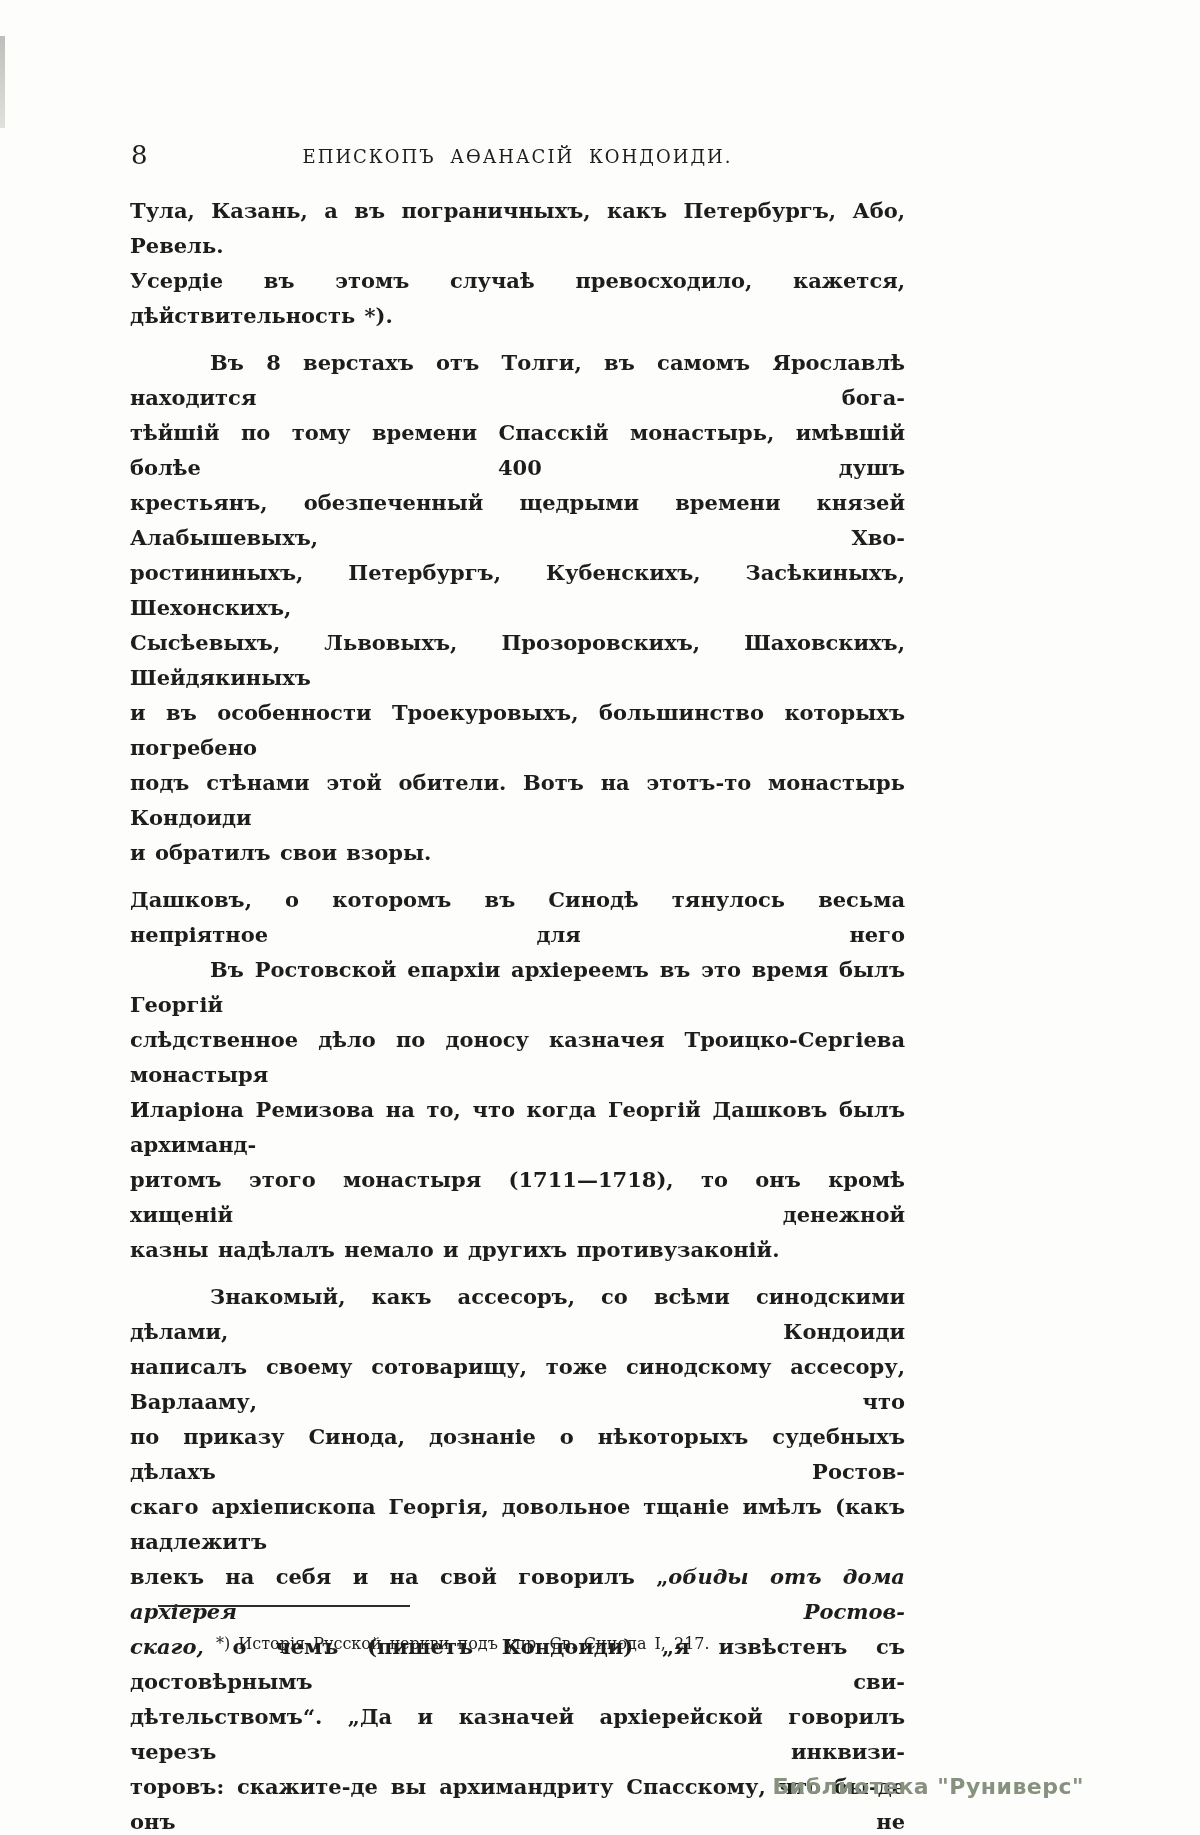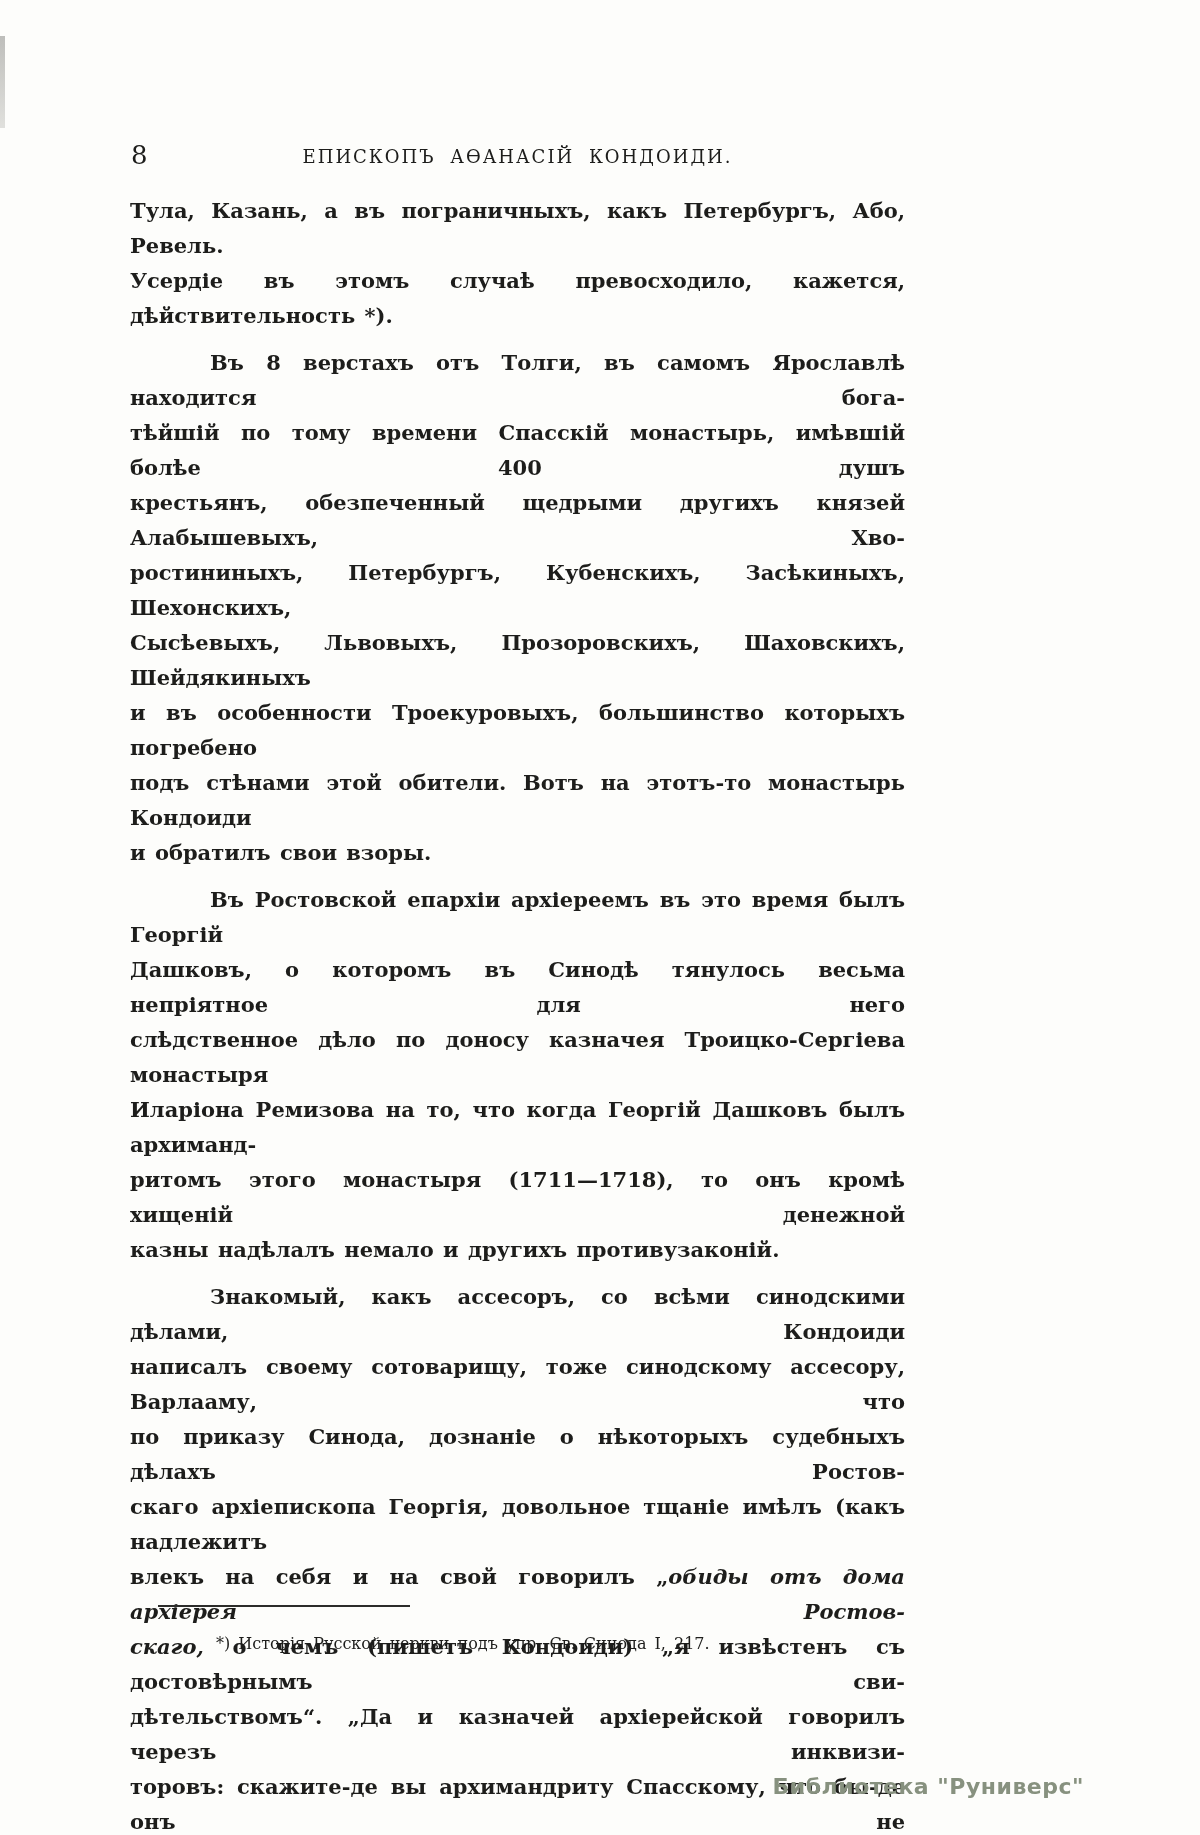--- a/index.html
+++ b/index.html
@@ -110,30 +110,30 @@
   <div class="running-title">ЕПИСКОПЪ АѲАНАСІЙ КОНДОИДИ.</div>
 
   <div class="page-body">
       <div class="paragraph">
         <div class="text-line"><span>Тула, Казань, а въ пограничныхъ, какъ Петербургъ, Або, Ревель.</span></div>
         <div class="text-line last"><span>Усердіе въ этомъ случаѣ превосходило, кажется, дѣйствительность *).</span></div>
       </div>
       <div class="paragraph">
         <div class="text-line first-indent"><span>Въ 8 верстахъ отъ Толги, въ самомъ Ярославлѣ находится бога-</span></div>
         <div class="text-line"><span>тѣйшій по тому времени Спасскій монастырь, имѣвшій болѣе 400 душъ</span></div>
-        <div class="text-line"><span>крестьянъ, обезпеченный щедрыми другихъ князей Алабышевыхъ, Хво-</span></div>
+        <div class="text-line"><span>крестьянъ, обезпеченный щедрыми времени князей Алабышевыхъ, Хво-</span></div>
         <div class="text-line"><span>ростининыхъ, Петербургъ, Кубенскихъ, Засѣкиныхъ, Шехонскихъ,</span></div>
         <div class="text-line"><span>Сысѣевыхъ, Львовыхъ, Прозоровскихъ, Шаховскихъ, Шейдякиныхъ</span></div>
         <div class="text-line"><span>и въ особенности Троекуровыхъ, большинство которыхъ погребено</span></div>
         <div class="text-line"><span>подъ стѣнами этой обители. Вотъ на этотъ-то монастырь Кондоиди</span></div>
         <div class="text-line last"><span>и обратилъ свои взоры.</span></div>
       </div>
       <div class="paragraph">
+        <div class="text-line"><span>Дашковъ, о которомъ въ Синодѣ тянулось весьма непріятное для него</span></div>
         <div class="text-line first-indent"><span>Въ Ростовской епархіи архіереемъ въ это время былъ Георгій</span></div>
-        <div class="text-line"><span>Дашковъ, о которомъ въ Синодѣ тянулось весьма непріятное для него</span></div>
         <div class="text-line"><span>слѣдственное дѣло по доносу казначея Троицко-Сергіева монастыря</span></div>
         <div class="text-line"><span>Иларіона Ремизова на то, что когда Георгій Дашковъ былъ архиманд-</span></div>
         <div class="text-line"><span>ритомъ этого монастыря (1711—1718), то онъ кромѣ хищеній денежной</span></div>
         <div class="text-line last"><span>казны надѣлалъ немало и другихъ противузаконій.</span></div>
       </div>
       <div class="paragraph">
         <div class="text-line first-indent"><span>Знакомый, какъ ассесоръ, со всѣми синодскими дѣлами, Кондоиди</span></div>
         <div class="text-line"><span>написалъ своему сотоварищу, тоже синодскому ассесору, Варлааму, что</span></div>
         <div class="text-line"><span>по приказу Синода, дознаніе о нѣкоторыхъ судебныхъ дѣлахъ Ростов-</span></div>
         <div class="text-line"><span>скаго архіепископа Георгія, довольное тщаніе имѣлъ (какъ надлежитъ</span></div>

